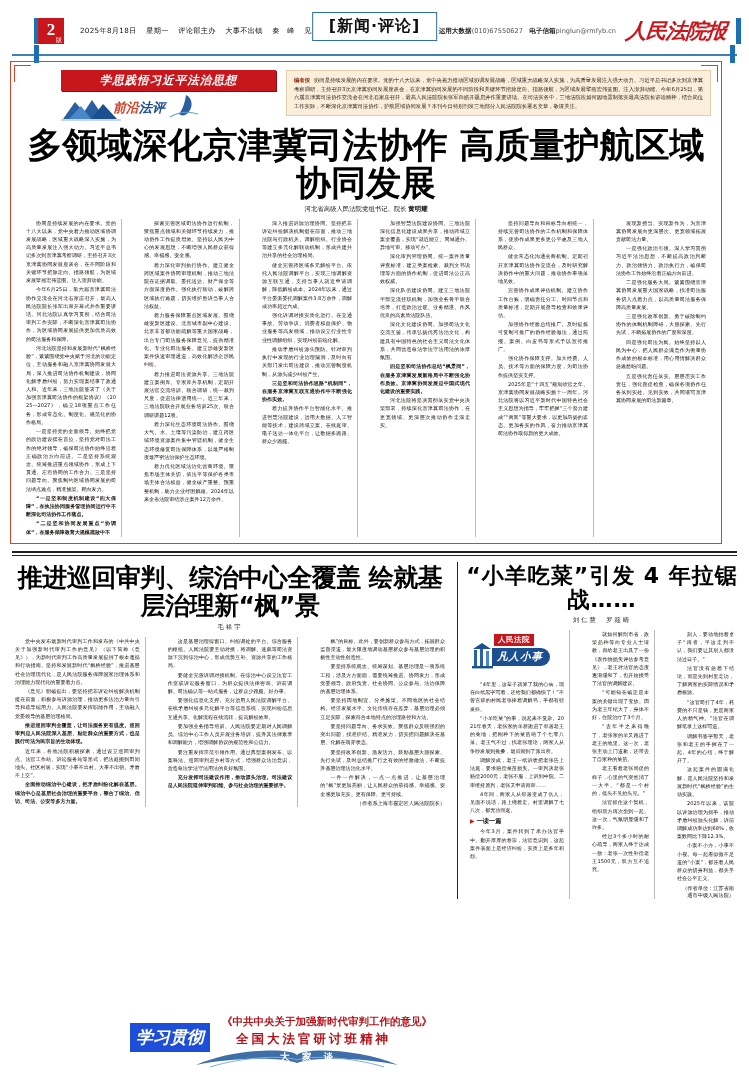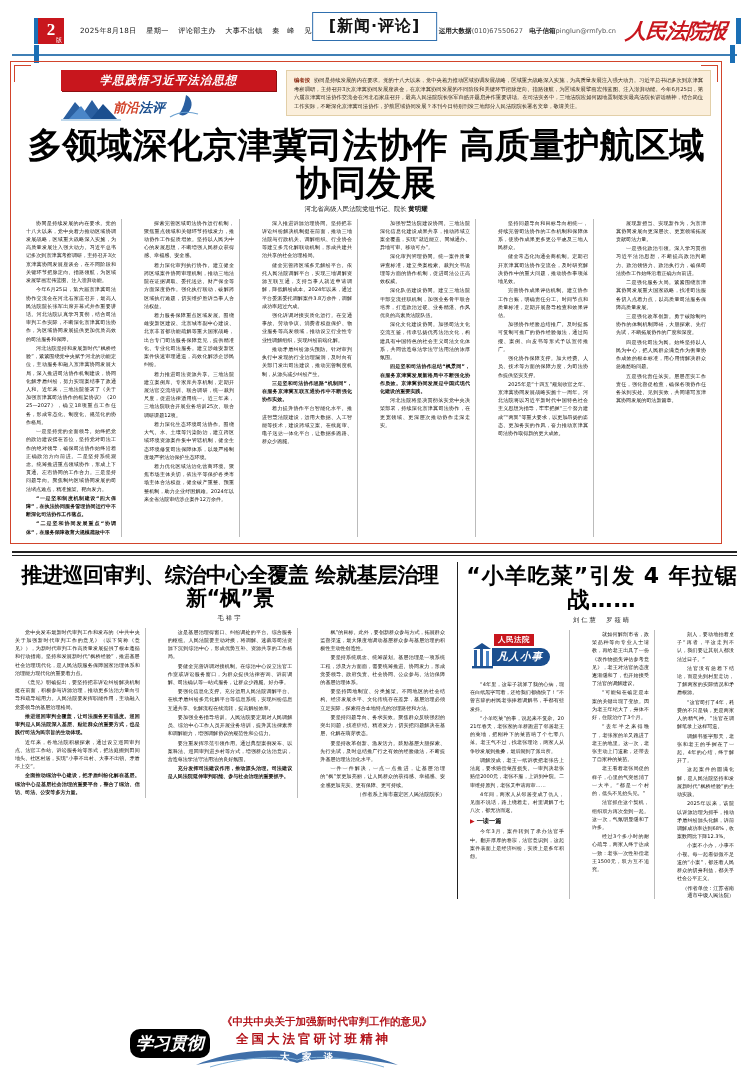--- a/index.html
+++ b/index.html
@@ -112,21 +112,21 @@
   
   .thickrule{height:2.4px;background:#222;margin:7px 4px 0 4px;}
   .thinrule{height:0.8px;background:#222;margin:1.6px 4px 6px 4px;}
 
   
   .lower{display:flex;gap:0;padding:0 2px;}
   .lower-left{width:440px;flex:0 0 auto;padding-right:7px;border-right:1.2px solid #222;}
   .lower-right{flex:1 1 auto;padding-left:7px;}
 
   .sec-title{
-    font-size:21px;font-weight:bold;text-align:center;color:#000;
+    font-size:25px;font-weight:bold;text-align:center;color:#000;
     font-family:"DejaVu Sans","Liberation Sans",sans-serif;letter-spacing:-0.5px;
     line-height:1.12;margin:2px 0 3px 0;
   }
   .sec-title.r{font-size:22px;letter-spacing:1px;}
   .sec-byline{text-align:center;font-size:6.3px;margin-bottom:5px;color:#111;letter-spacing:2px;}
 
   
   .renmin-logo{
     width:88px;height:46px;position:relative;float:left;margin:2px 6px 2px 0;
   }
@@ -147,23 +147,23 @@
     font-size:6.2px;font-weight:bold;color:#111;margin:3px 0 1px 0;
     font-family:"DejaVu Sans","Liberation Sans",sans-serif;
   }
   .bullet-head .tri{color:#c8161d;margin-right:2px;font-size:6px;}
 
   
   .studybanner{
     position:absolute;left:130px;bottom:4px;width:330px;height:60px;
   }
   .sb-red{
-    position:absolute;left:0;top:18px;background:#000000;color:#fff;
+    position:absolute;left:0;top:12px;background:#1d4ed8;color:#fff;
     font-size:17px;font-weight:bold;font-style:italic;padding:3px 6px;
-    font-family:"Liberation Serif",serif;letter-spacing:0px;border-radius:10px;
+    font-family:"Liberation Serif",serif;letter-spacing:0px;
   }
   .sb-l1{
     position:absolute;left:92px;top:4px;font-size:10.5px;font-weight:bold;color:#b3131a;
     font-family:"DejaVu Sans","Liberation Sans",sans-serif;white-space:nowrap;
   }
   .sb-l2{
     position:absolute;left:106px;top:20px;font-size:12.5px;font-weight:bold;color:#b3131a;
     font-family:"DejaVu Sans","Liberation Sans",sans-serif;letter-spacing:3px;white-space:nowrap;
   }
   .sb-book{position:absolute;left:62px;top:34px;width:210px;height:24px;}

